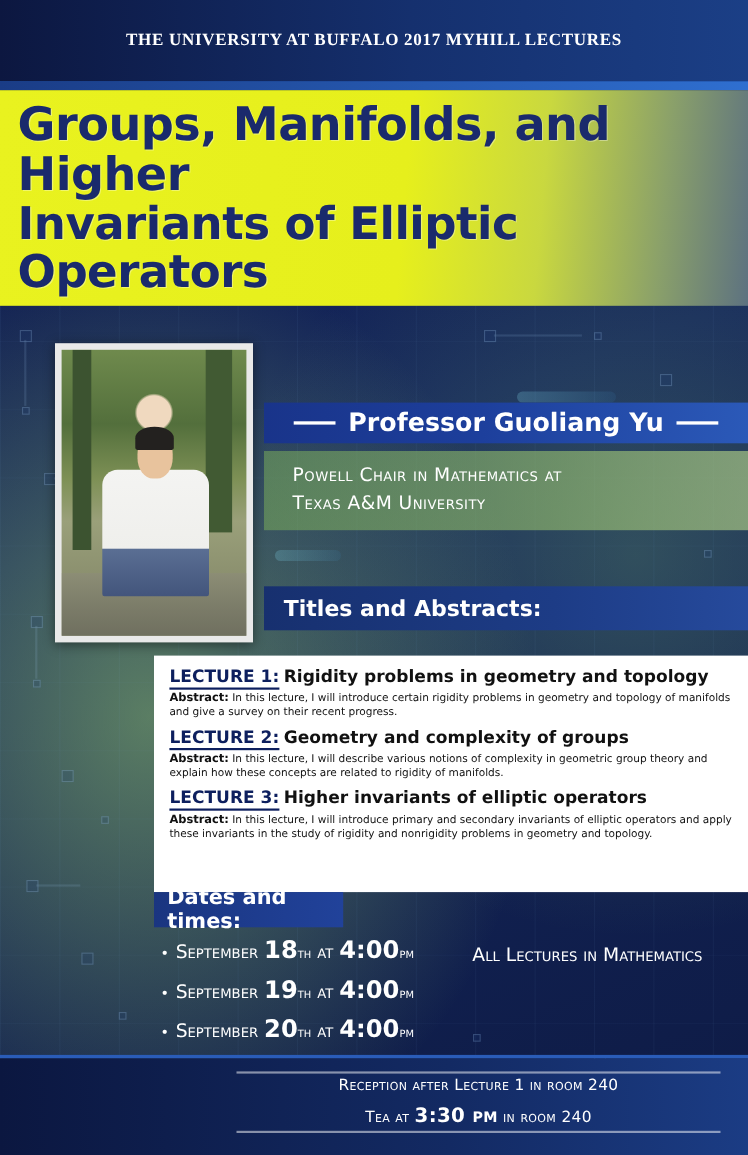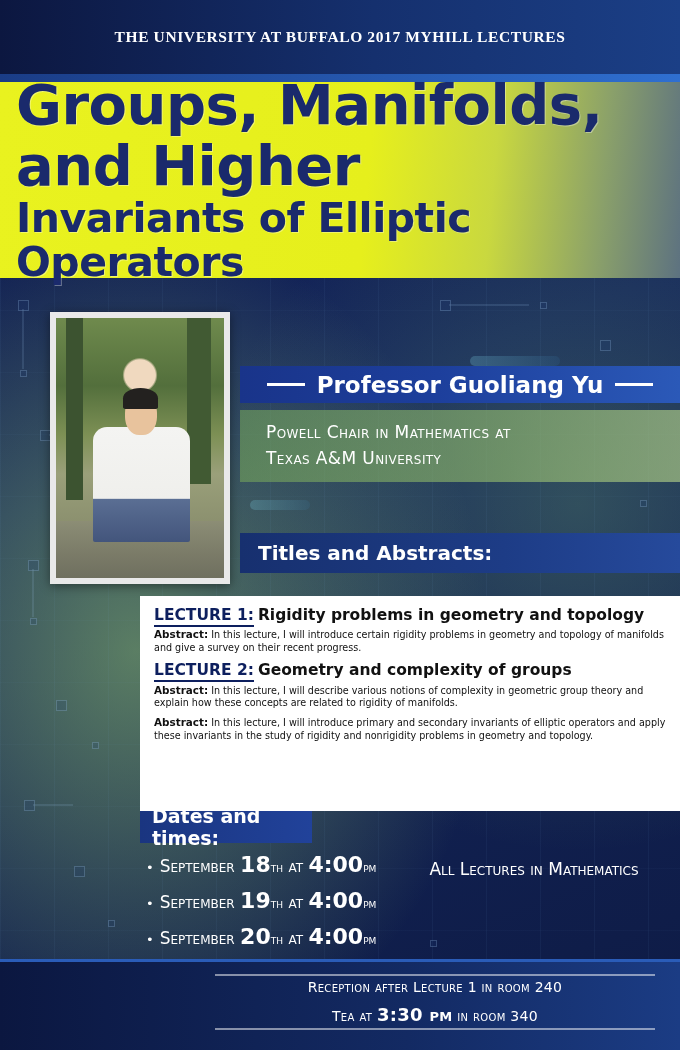--- a/index.html
+++ b/index.html
@@ -94,21 +94,21 @@
     background: linear-gradient(95deg, #e9f21f 0%, #e6ef1c 54%, #c9d83f 72%, #8aa06a 88%, #5d7280 100%);
     display: flex;
     flex-direction: column;
     justify-content: center;
     padding-left: 16px;
     box-sizing: border-box;
   }
   .title-block .t-line {
     color: #1a2a6c;
     font-weight: bold;
-    font-size: 56px;
+    font-size: 42px;
     line-height: 1.08;
     letter-spacing: -0.5px;
     font-family: "DejaVu Sans", sans-serif;
     text-shadow: 1px 1px 0 rgba(255,255,255,0.35);
   }
   .title-block .t-line.second { font-size: 41px; }
 
   
   .photo-frame {
     position: absolute;
@@ -444,20 +444,23 @@
       <div class="lec-title">
         <span class="lec-num">LECTURE 2:</span><span>Geometry and complexity of groups</span>
       </div>
       <div class="lec-abs">
         <b>Abstract:</b>
         <span>In this lecture, I will describe various notions of complexity in geometric group theory and explain how these concepts are related to rigidity of manifolds.</span>
       </div>
     </div>
 
     <div class="lec">
+      <div class="lec-title">
+        <span class="lec-num">LECTURE 3:</span><span>Higher invariants of elliptic operators</span>
+      </div>
       <div class="lec-abs">
         <b>Abstract:</b>
         <span>In this lecture, I will introduce primary and secondary invariants of elliptic operators and apply these invariants in the study of rigidity and nonrigidity problems in geometry and topology.</span>
       </div>
     </div>
 
   </div>
 
   <div class="dates-band">
     <div class="label">Dates and times:</div>
@@ -489,19 +492,19 @@
   </div>
 
   <div class="footer-band">
     <div class="footer-rule"></div>
     <div class="footer-rule b"></div>
     <div class="footer-inner">
       <div class="footer-line">Reception after Lecture 1 in room 240</div>
       <div class="footer-line">
         <span>Tea at</span>
         <span class="big">3:30 pm</span>
-        <span>in room 340</span>
+        <span>in room 240</span>
       </div>
     </div>
 
   </div>
 
 </div>
 
 </body></html>

